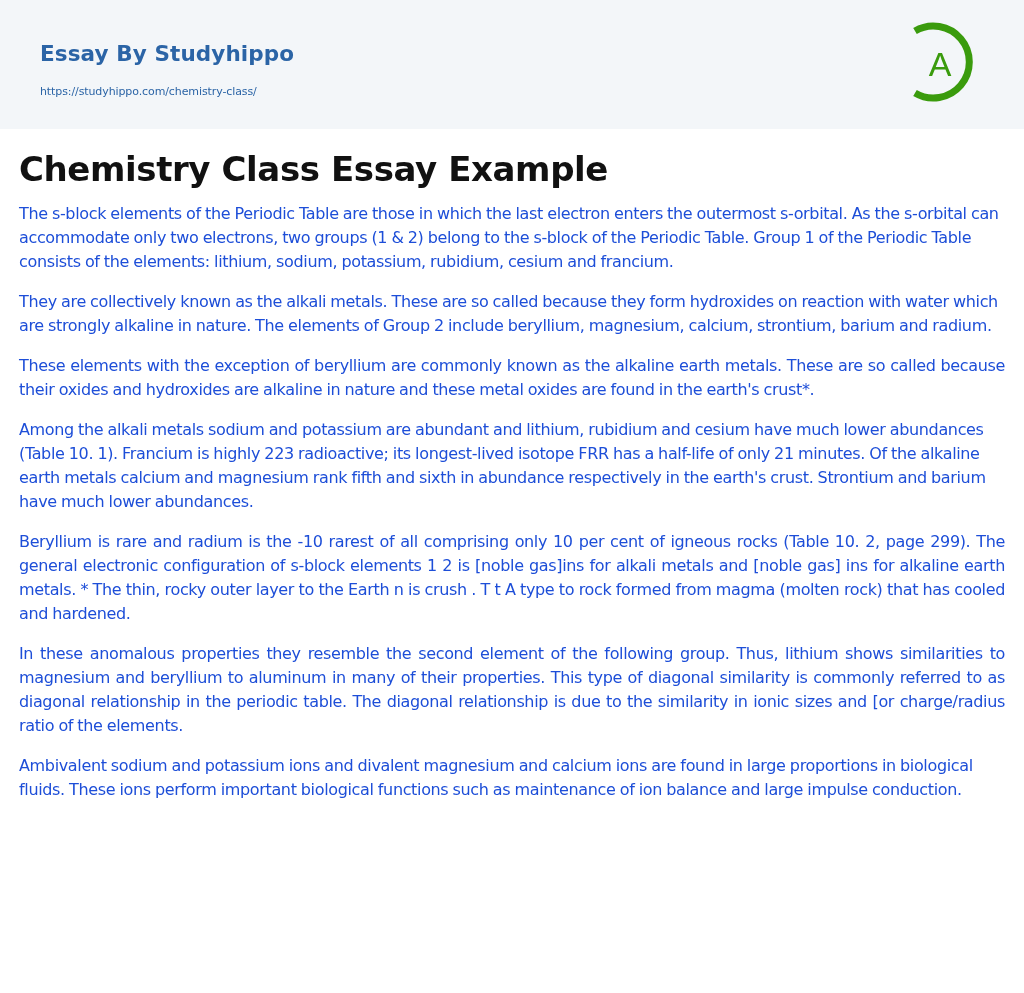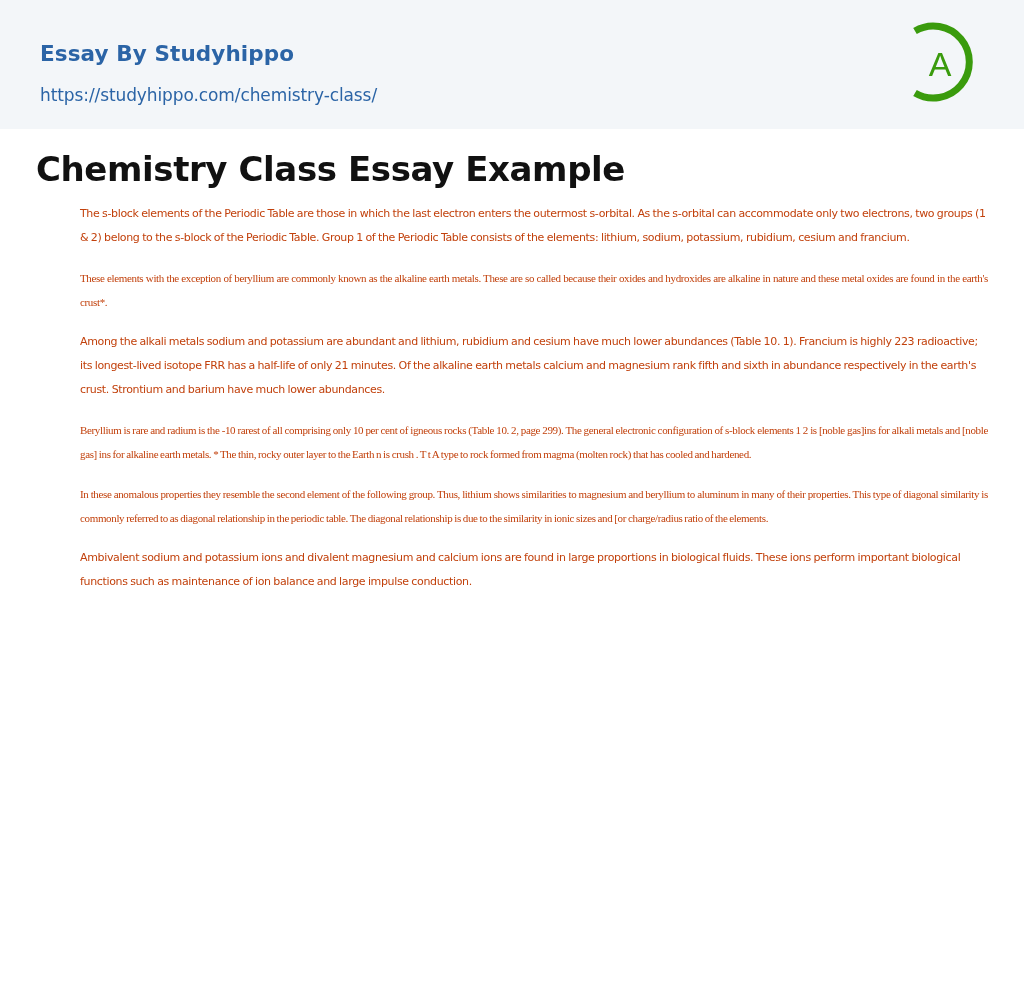--- a/index.html
+++ b/index.html
@@ -16,69 +16,69 @@
       position: absolute;
       left: 40px; top: 41px;
       font-size: 21.5px;
       font-weight: bold;
       color: #2b64a6;
       letter-spacing: 0.1px;
     }
     .brand-url {
       position: absolute;
       left: 40px; top: 85px;
-      font-size: 17px;
+      font-size: 11px;
       color: #2b64a6;
       text-decoration: none;
       letter-spacing: -0.1px;
     }
     .logo {
       position: absolute;
       left: 912px; top: 18px;
       width: 76px; height: 88px;
     }
 
     .main {
-      padding: 0 36px;
+      padding: 0 19px;
     }
     .page-title {
       margin-top: 20px;
       font-size: 34px;
       font-weight: bold;
       color: #111111;
       letter-spacing: -0.4px;
       line-height: 40px;
     }
     .content { margin-top: 13px; }
     .para {
-      font-size: 11px;
+      font-size: 16px;
       line-height: 24px;
-      color: #c2410c;
+      color: #1d4ed8;
       margin-bottom: 16px;
       letter-spacing: -0.35px;
       word-spacing: -0.5px;
-      margin-left: 44px;
     }
-    .para.justify { text-align: justify; font-family: Liberation Serif, serif; }
+    .para.justify { text-align: justify; }
   </style>
 </head>
 <body>
 
 <header class="header">
   <div class="brand-title">Essay By Studyhippo</div>
   <a class="brand-url">https://studyhippo.com/chemistry-class/</a>
   <svg class="logo" viewBox="0 0 76 88">
     <path d="M 3 13 A 36 36 0 1 1 3 75" fill="none" stroke="#3a9b0d" stroke-width="7" stroke-linecap="butt"></path>
     <text x="28" y="58" text-anchor="middle" font-family="Liberation Sans, sans-serif" font-size="34" fill="#3a9b0d">A</text>
   </svg>
 </header>
 
 <main class="main">
   <h1 class="page-title">Chemistry Class Essay Example</h1>
   <div class="content">
     <p class="para">The s-block elements of the Periodic Table are those in which the last electron enters the outermost s-orbital. As the s-orbital can accommodate only two electrons, two groups (1 &amp; 2) belong to the s-block of the Periodic Table. Group 1 of the Periodic Table consists of the elements: lithium, sodium, potassium, rubidium, cesium and francium.</p>
+    <p class="para">They are collectively known as the alkali metals. These are so called because they form hydroxides on reaction with water which are strongly alkaline in nature. The elements of Group 2 include beryllium, magnesium, calcium, strontium, barium and radium.</p>
     <p class="para justify">These elements with the exception of beryllium are commonly known as the alkaline earth metals. These are so called because their oxides and hydroxides are alkaline in nature and these metal oxides are found in the earth's crust*.</p>
     <p class="para">Among the alkali metals sodium and potassium are abundant and lithium, rubidium and cesium have much lower abundances (Table 10. 1). Francium is highly 223 radioactive; its longest-lived isotope FRR has a half-life of only 21 minutes. Of the alkaline earth metals calcium and magnesium rank fifth and sixth in abundance respectively in the earth's crust. Strontium and barium have much lower abundances.</p>
     <p class="para justify">Beryllium is rare and radium is the -10 rarest of all comprising only 10 per cent of igneous rocks (Table 10. 2, page 299). The general electronic configuration of s-block elements 1 2 is [noble gas]ins for alkali metals and [noble gas] ins for alkaline earth metals. * The thin, rocky outer layer to the Earth n is crush . T t A type to rock formed from magma (molten rock) that has cooled and hardened.</p>
     <p class="para justify">In these anomalous properties they resemble the second element of the following group. Thus, lithium shows similarities to magnesium and beryllium to aluminum in many of their properties. This type of diagonal similarity is commonly referred to as diagonal relationship in the periodic table. The diagonal relationship is due to the similarity in ionic sizes and [or charge/radius ratio of the elements.</p>
     <p class="para">Ambivalent sodium and potassium ions and divalent magnesium and calcium ions are found in large proportions in biological fluids. These ions perform important biological functions such as maintenance of ion balance and large impulse conduction.</p>
   </div>
 </main>
 
 </body></html>

